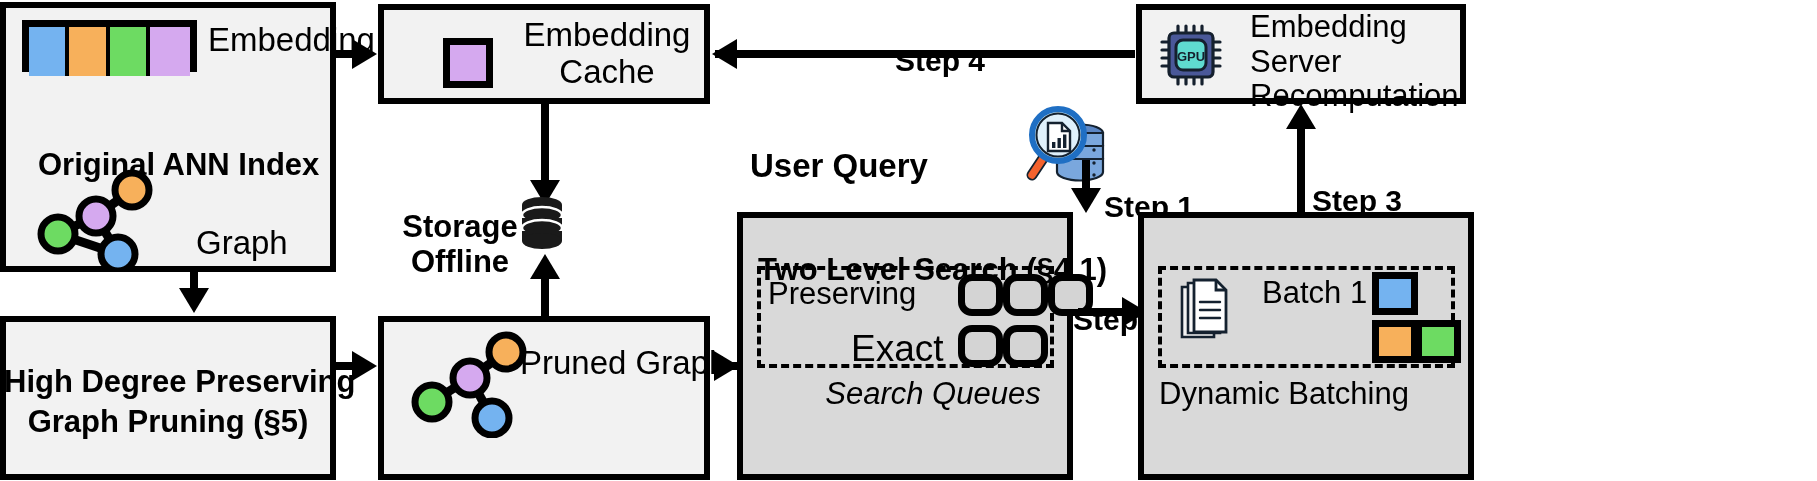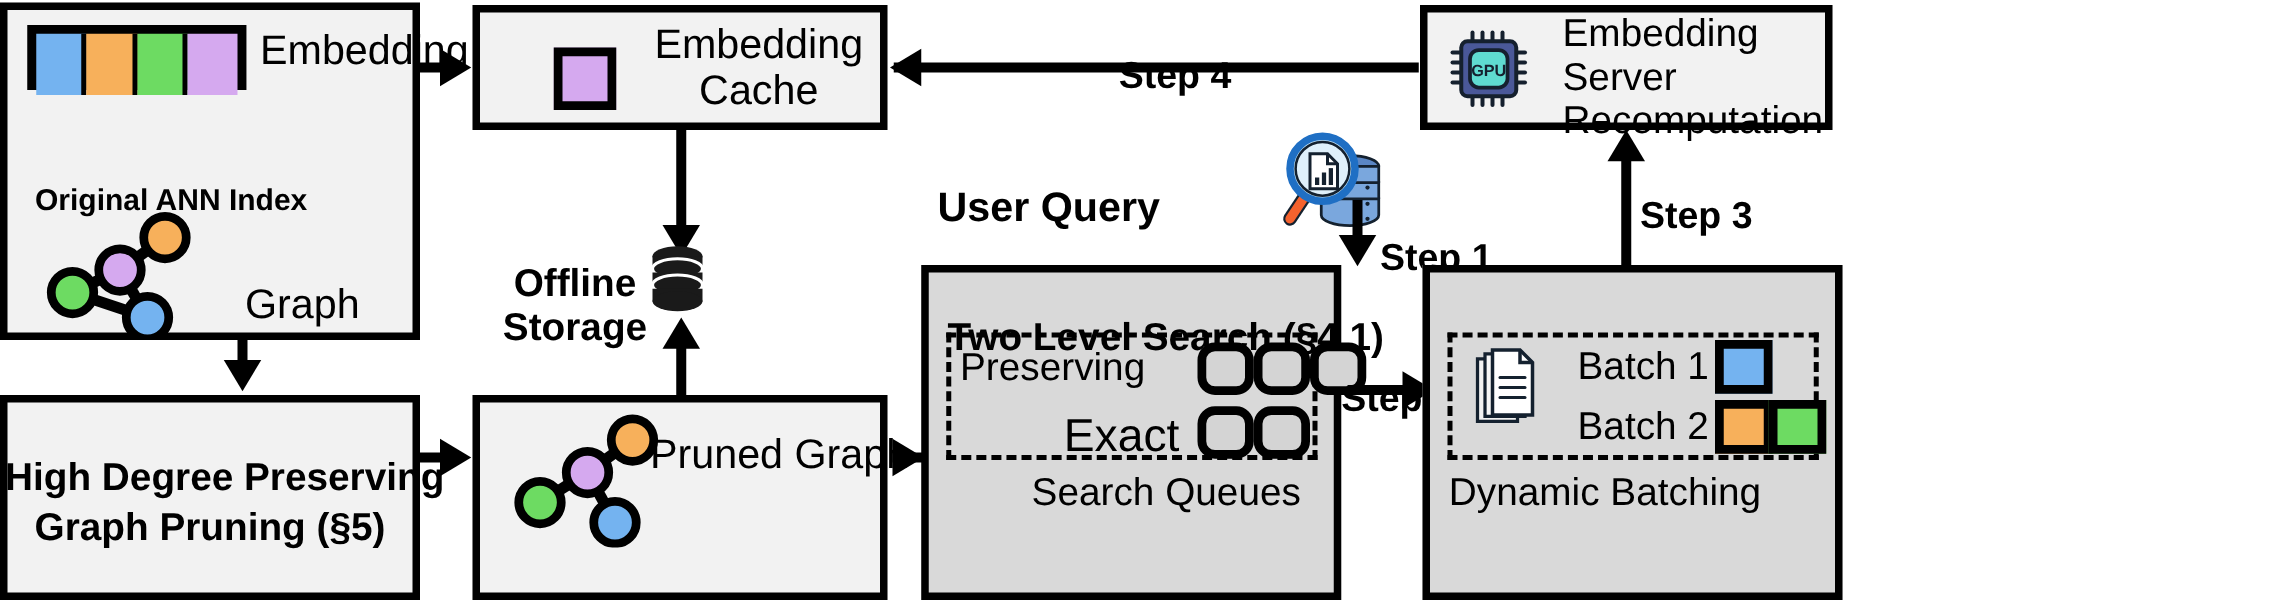--- a/index.html
+++ b/index.html
@@ -52,21 +52,21 @@
   </div>
 
   <div class="strip" style="left:22px;top:20px;width:175px;height:52px;">
     <div class="cell" style="background:#74b3f0;"></div>
     <div class="cell" style="background:#f7b05b;"></div>
     <div class="cell" style="background:#6ddb62;"></div>
     <div class="cell" style="background:#d5a9ef;"></div>
   </div>
   <div class="lbl" style="left:208px;top:22px;font-size:33px;">Embedding</div>
 
-  <div class="lbl bold" style="left:28px;top:120px;font-size:24px;">Original ANN Index</div>
+  <div class="lbl bold" style="left:38px;top:120px;font-size:31px;">Original ANN Index</div>
 
   <svg class="gfx" style="left:34px;top:168px;" width="140" height="100" viewBox="0 0 140 100">
     <line x1="98" y1="22" x2="62" y2="48" stroke="#000" stroke-width="9"></line>
     <line x1="62" y1="48" x2="24" y2="66" stroke="#000" stroke-width="9"></line>
     <line x1="24" y1="66" x2="84" y2="86" stroke="#000" stroke-width="9"></line>
     <line x1="62" y1="48" x2="84" y2="86" stroke="#000" stroke-width="9"></line>
     <circle cx="98" cy="22" r="17" fill="#f7b05b" stroke="#000" stroke-width="7"></circle>
     <circle cx="62" cy="48" r="17" fill="#d5a9ef" stroke="#000" stroke-width="7"></circle>
     <circle cx="24" cy="66" r="17" fill="#6ddb62" stroke="#000" stroke-width="7"></circle>
     <circle cx="84" cy="86" r="17" fill="#74b3f0" stroke="#000" stroke-width="7"></circle>
@@ -83,22 +83,22 @@
   <div class="sq" style="left:443px;top:38px;width:50px;height:50px;background:#d5a9ef;"></div>
   <div class="lbl ctr" style="left:512px;top:17px;width:190px;font-size:33px;">
     <div>Embedding</div>
     <div>Cache</div>
   </div>
 
   <div class="vline" style="left:541px;top:104px;height:86px;"></div>
   <div class="ahead down" style="left:530px;top:180px;"></div>
 
   <div class="lbl bold ctr" style="left:400px;top:182px;width:120px;font-size:31px;">
+    <div>Storage</div>
     <div>Offline</div>
-    <div>Storage</div>
   </div>
   <svg class="gfx" style="left:519px;top:196px;" width="46" height="56" viewBox="0 0 46 56">
     <ellipse cx="23" cy="9" rx="20" ry="8" fill="#1a1a1a"></ellipse>
     <rect x="3" y="9" width="40" height="10" fill="#1a1a1a"></rect>
     <ellipse cx="23" cy="19" rx="20" ry="8" fill="#1a1a1a" stroke="#fff" stroke-width="2.5"></ellipse>
     <rect x="3" y="22" width="40" height="10" fill="#1a1a1a"></rect>
     <ellipse cx="23" cy="32" rx="20" ry="8" fill="#1a1a1a" stroke="#fff" stroke-width="2.5"></ellipse>
     <rect x="3" y="35" width="40" height="10" fill="#1a1a1a"></rect>
     <ellipse cx="23" cy="45" rx="20" ry="8" fill="#1a1a1a"></ellipse>
   </svg>
@@ -135,21 +135,21 @@
     <text x="31" y="37" font-family="Liberation Sans, sans-serif" font-size="13" font-weight="bold" fill="#15202e" text-anchor="middle">GPU</text>
   </svg>
   <div class="lbl" style="left:1250px;top:10px;font-size:31px;">
     <div>Embedding</div>
     <div>Server</div>
     <div>Recomputation</div>
   </div>
 
   <div class="vline" style="left:1297px;top:122px;height:92px;"></div>
   <div class="ahead up" style="left:1286px;top:104px;"></div>
-  <div class="lbl bold" style="left:1312px;top:128px;font-size:30px;">Step 3</div>
+  <div class="lbl bold" style="left:1312px;top:156px;font-size:30px;">Step 3</div>
 
   <div class="lbl bold" style="left:750px;top:120px;font-size:33px;">User Query</div>
   <svg class="gfx" style="left:1022px;top:103px;" width="92" height="82" viewBox="0 0 92 82">
 
     <g>
       <ellipse cx="58" cy="30" rx="23" ry="8.5" fill="#5b86c4" stroke="#14212f" stroke-width="2.2"></ellipse>
       <path d="M35 30 v13 a23 8.5 0 0 0 46 0 v-13 z" fill="#7aa7dd" stroke="#14212f" stroke-width="2.2"></path>
       <path d="M35 43 v13 a23 8.5 0 0 0 46 0 v-13 z" fill="#7aa7dd" stroke="#14212f" stroke-width="2.2"></path>
       <path d="M35 56 v13 a23 8.5 0 0 0 46 0 v-13 z" fill="#7aa7dd" stroke="#14212f" stroke-width="2.2"></path>
       <circle cx="72" cy="47" r="1.7" fill="#14212f"></circle>
@@ -181,21 +181,21 @@
 
   <div class="lbl" style="left:768px;top:277px;font-size:31px;">Preserving</div>
   <div class="slot" style="left:958px;top:274px;width:45px;height:42px;"></div>
   <div class="slot" style="left:1003px;top:274px;width:45px;height:42px;"></div>
   <div class="slot" style="left:1048px;top:274px;width:45px;height:42px;"></div>
 
   <div class="lbl" style="left:851px;top:328px;font-size:37px;">Exact</div>
   <div class="slot" style="left:958px;top:325px;width:45px;height:42px;"></div>
   <div class="slot" style="left:1003px;top:325px;width:45px;height:42px;"></div>
 
-  <div class="lbl ctr" style="left:737px;top:377px;width:392px;font-size:31px;">Search Queues</div>
+  <div class="lbl ctr" style="left:737px;top:377px;width:392px;font-size:31px;font-style:italic;">Search Queues</div>
 
   <div class="hline" style="left:1078px;top:308px;width:62px;"></div>
   <div class="ahead right" style="left:1122px;top:297px;"></div>
   <div class="lbl bold" style="left:1073px;top:275px;font-size:30px;">Step 2</div>
 
   <div class="box shade" style="left:1138px;top:212px;width:336px;height:268px;"></div>
   <div class="dashbox" style="left:1158px;top:266px;width:297px;height:102px;"></div>
 
   <svg class="gfx" style="left:1177px;top:278px;" width="56" height="66" viewBox="0 0 56 66">
     <path d="M5 9 h22 l10 10 v40 h-32 z" fill="#f2f2f2" stroke="#14212f" stroke-width="2.6"></path>
@@ -205,21 +205,20 @@
     <g stroke="#14212f" stroke-width="2.4" stroke-linecap="round">
       <line x1="23" y1="24" x2="43" y2="24"></line>
       <line x1="23" y1="32" x2="43" y2="32"></line>
       <line x1="23" y1="40" x2="43" y2="40"></line>
     </g>
   </svg>
 
   <div class="lbl" style="left:1262px;top:276px;font-size:31px;text-align:center;">Batch 1</div>
   <div class="chip" style="left:1372px;top:272px;width:46px;height:43px;background:#74b3f0;"></div>
 
-  <div class="lbl" style="left:1262px;top:324px;font-size:31px;">Batch 2</div>
   <div class="chip" style="left:1372px;top:320px;width:46px;height:43px;background:#f7b05b;"></div>
   <div class="chip" style="left:1415px;top:320px;width:46px;height:43px;background:#6ddb62;"></div>
 
   <div class="lbl ctr" style="left:1138px;top:377px;width:292px;font-size:31px;">Dynamic Batching</div>
 
   <div class="box" style="left:0px;top:316px;width:336px;height:164px;"></div>
   <div class="lbl bold ctr" style="left:4px;top:334px;width:328px;font-size:31px;line-height:1.3;">
     <div>High Degree Preserving</div>
     <div>Graph Pruning (§5)</div>
   </div>

